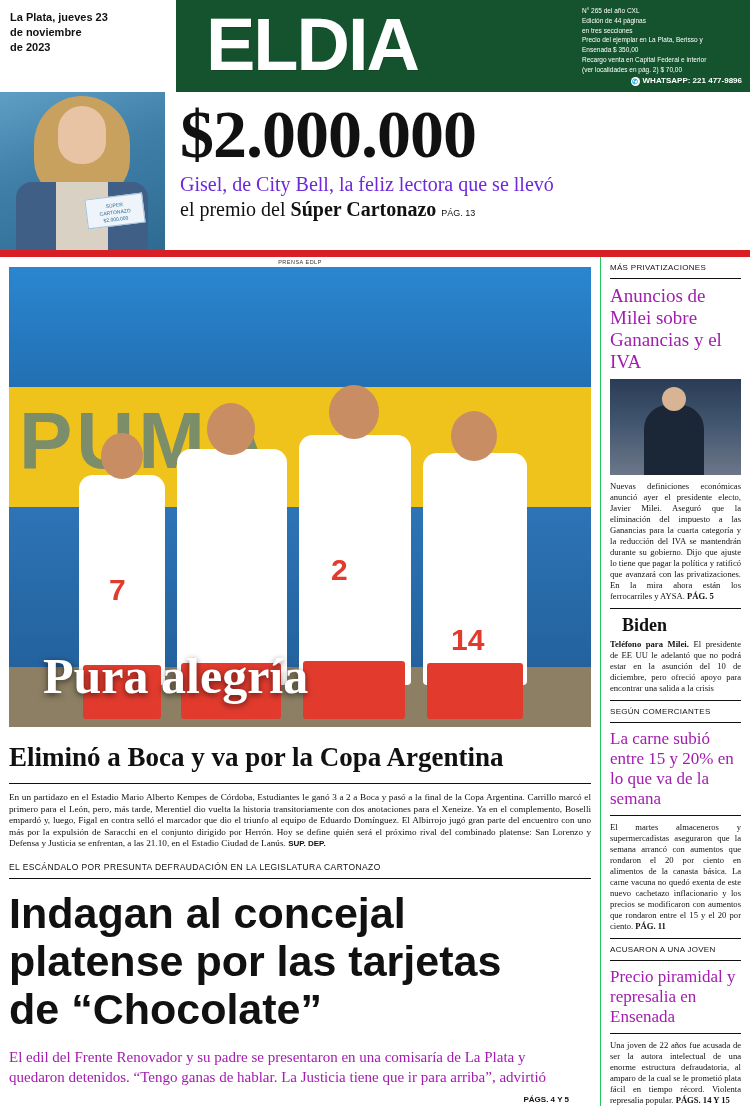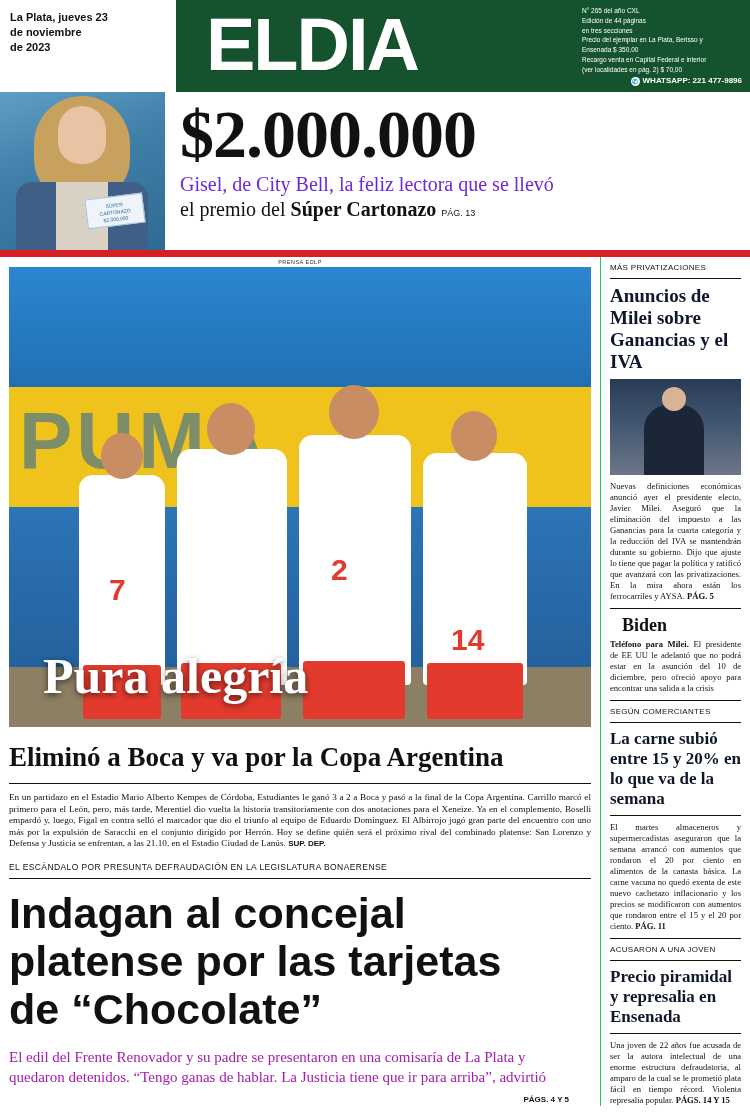--- a/index.html
+++ b/index.html
@@ -179,22 +179,22 @@
   }
 
   
   .rc { padding:6px 9px 0 9px; }
   .rc-kicker {
     font-family:"Liberation Sans", sans-serif; font-size:8px;
     letter-spacing:.3px; color:#111; margin-bottom:3px;
   }
   .rc-rule { height:1px; background:#111; margin:6px 0 6px 0; }
   .rc-head {
-    font-family:"Liberation Serif", serif; font-weight:bold;
-    font-size:19px; line-height:22px; color:#0f172a; margin-bottom:6px;
+    font-family:"Liberation Serif", serif; font-weight:normal;
+    font-size:19px; line-height:22px; color:#a21caf; margin-bottom:6px;
   }
   .rc-head.small { font-size:17px; line-height:20px; }
   .rc-body {
     font-size:8.6px; line-height:11px; text-align:justify; color:#111;
   }
   .rc-body b { font-weight:bold; }
   .rc-photo {
     width:100%; height:96px; margin-bottom:6px;
     background:linear-gradient(180deg,#2a3c55 0%,#41556f 45%,#6c7788 100%);
     position:relative; overflow:hidden;
@@ -293,21 +293,21 @@
         <div class="overlay-title">Pura alegría</div>
       </div>
 
       <div class="headline-2">Eliminó a Boca y va por la Copa Argentina</div>
       <div class="hr-thin"></div>
       <div class="body-col">
         <span>En un partidazo en el Estadio Mario Alberto Kempes de Córdoba, Estudiantes le ganó 3 a 2 a Boca y pasó a la final de la Copa Argentina. Carrillo marcó el primero para el León, pero, más tarde, Merentiel dio vuelta la historia transitoriamente con dos anotaciones para el Xeneize. Ya en el complemento, Boselli empardó y, luego, Figal en contra selló el marcador que dio el triunfo al equipo de Eduardo Domínguez. El Albirrojo jugó gran parte del encuentro con uno más por la expulsión de Saracchi en el conjunto dirigido por Herrón. Hoy se define quién será el próximo rival del combinado platense: San Lorenzo y Defensa y Justicia se enfrentan, a las 21.10, en el Estadio Ciudad de Lanús.</span>
         <b>SUP. DEP.</b>
       </div>
 
-      <div class="kicker">EL ESCÁNDALO POR PRESUNTA DEFRAUDACIÓN EN LA LEGISLATURA BONAERENSE</div>
+      <div class="kicker">EL ESCÁNDALO POR PRESUNTA DEFRAUDACIÓN EN LA LEGISLATURA CARTONAZO</div>
       <div class="kicker-rule"></div>
       <div class="headline-3">Indagan al concejal platense por las tarjetas de “Chocolate”</div>
       <div class="subdeck">El edil del Frente Renovador y su padre se presentaron en una comisaría de La Plata y quedaron detenidos. “Tengo ganas de hablar. La Justicia tiene que ir para arriba”, advirtió</div>
       <div class="pags">PÁGS. 4 Y 5</div>
     </div>
 
     <div class="col-right">
       <div class="rc">
 
         <div>

